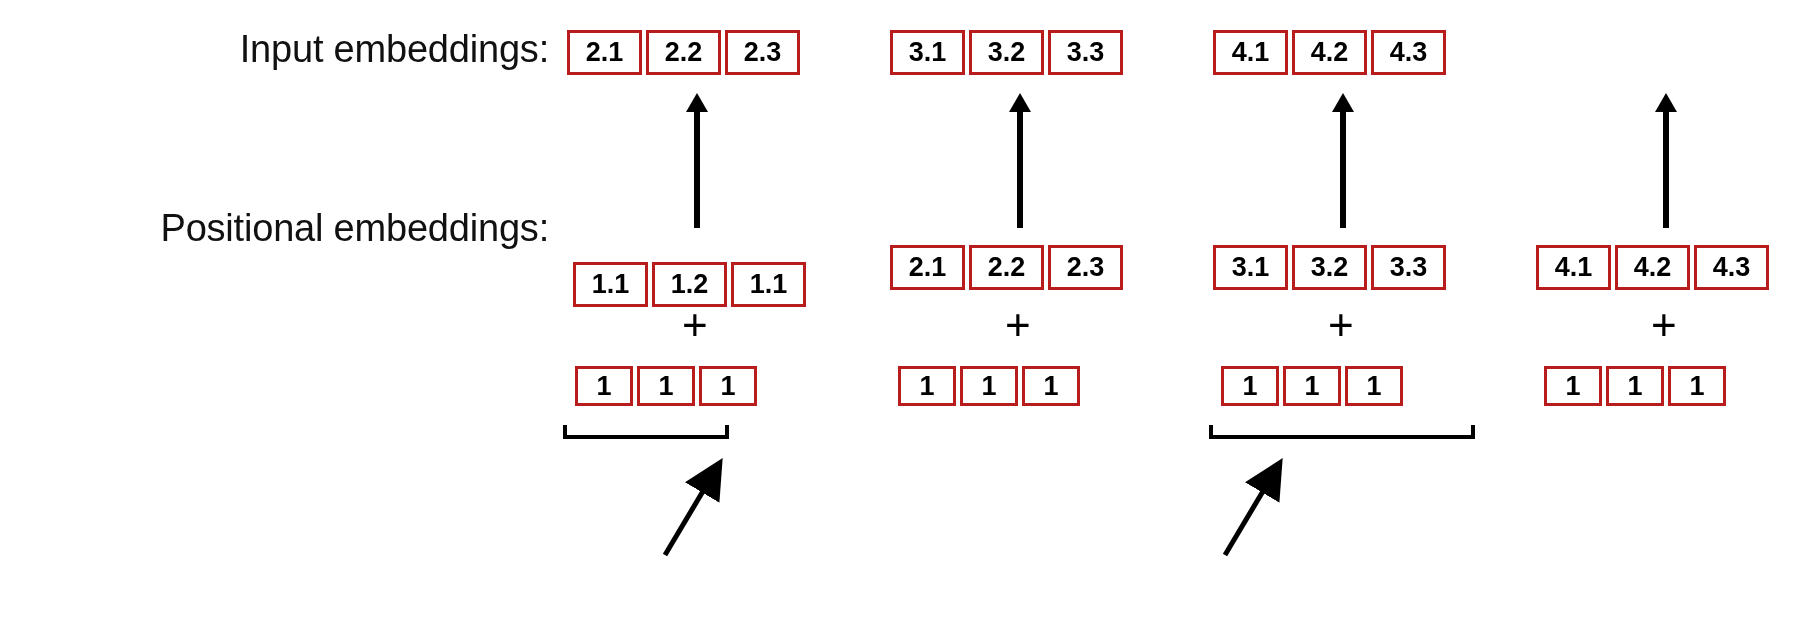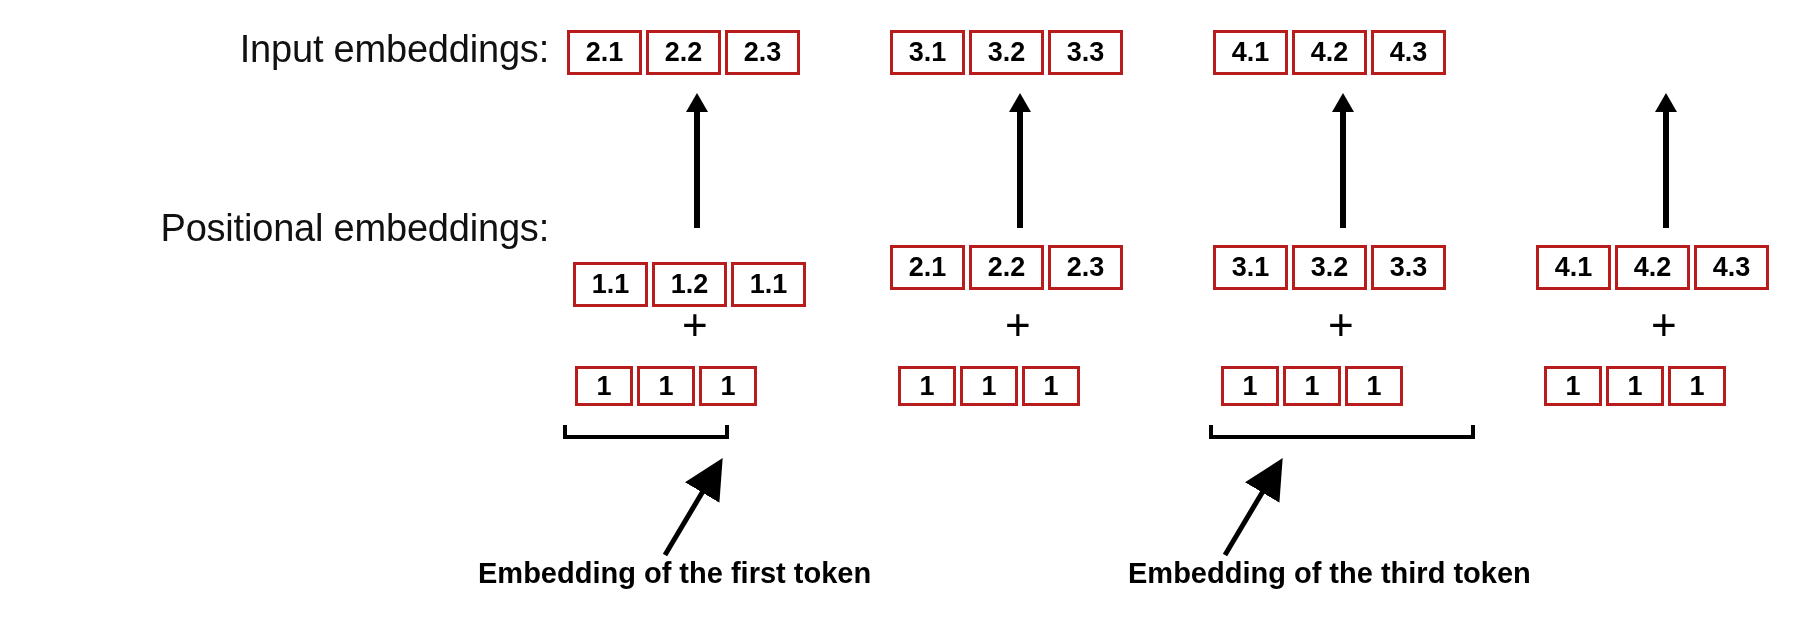--- a/index.html
+++ b/index.html
@@ -229,17 +229,15 @@
 
   <svg class="diag-arrow" style="left:1200px; top:455px;" width="130" height="110" viewBox="0 0 130 110">
     <defs>
       <marker id="ah2" markerWidth="8" markerHeight="8" refX="5" refY="4" orient="auto" markerUnits="strokeWidth">
         <path d="M0,0 L8,4 L0,8 z" fill="#000000"></path>
       </marker>
     </defs>
     <line x1="25" y1="100" x2="75" y2="16" stroke="#000000" stroke-width="5" marker-end="url(#ah2)"></line>
   </svg>
 
-  <div class="caption" style="left:478px; top:557px;">Embedding of the first token</div>
-
-  <div class="caption" style="left:1128px; top:557px;">Embedding of the third token</div>
+
 
 </div>
 
 </body></html>

